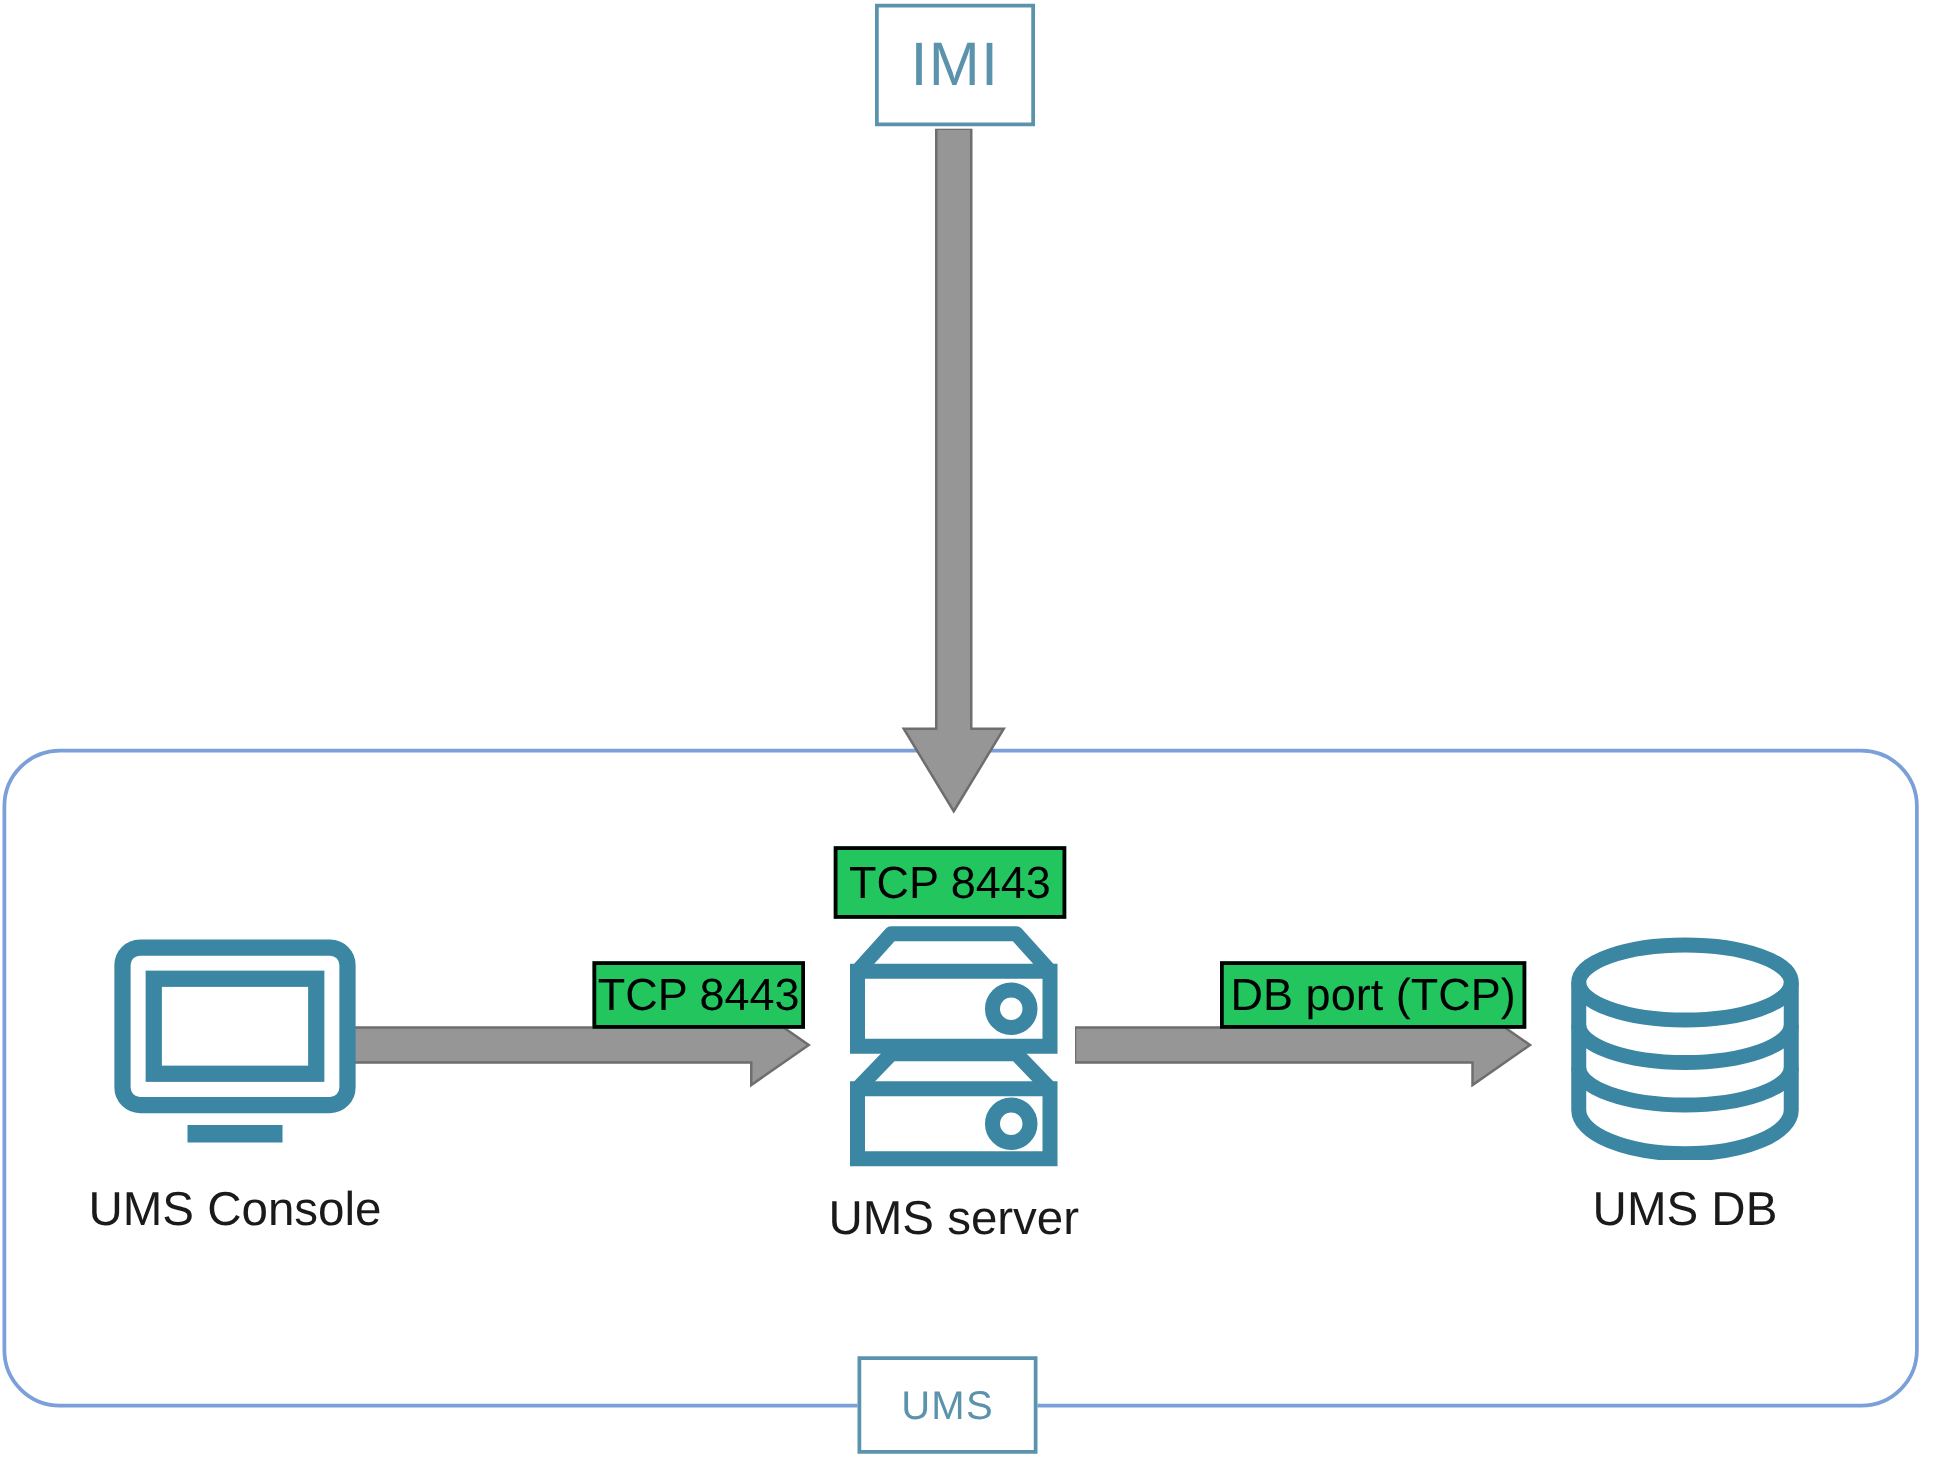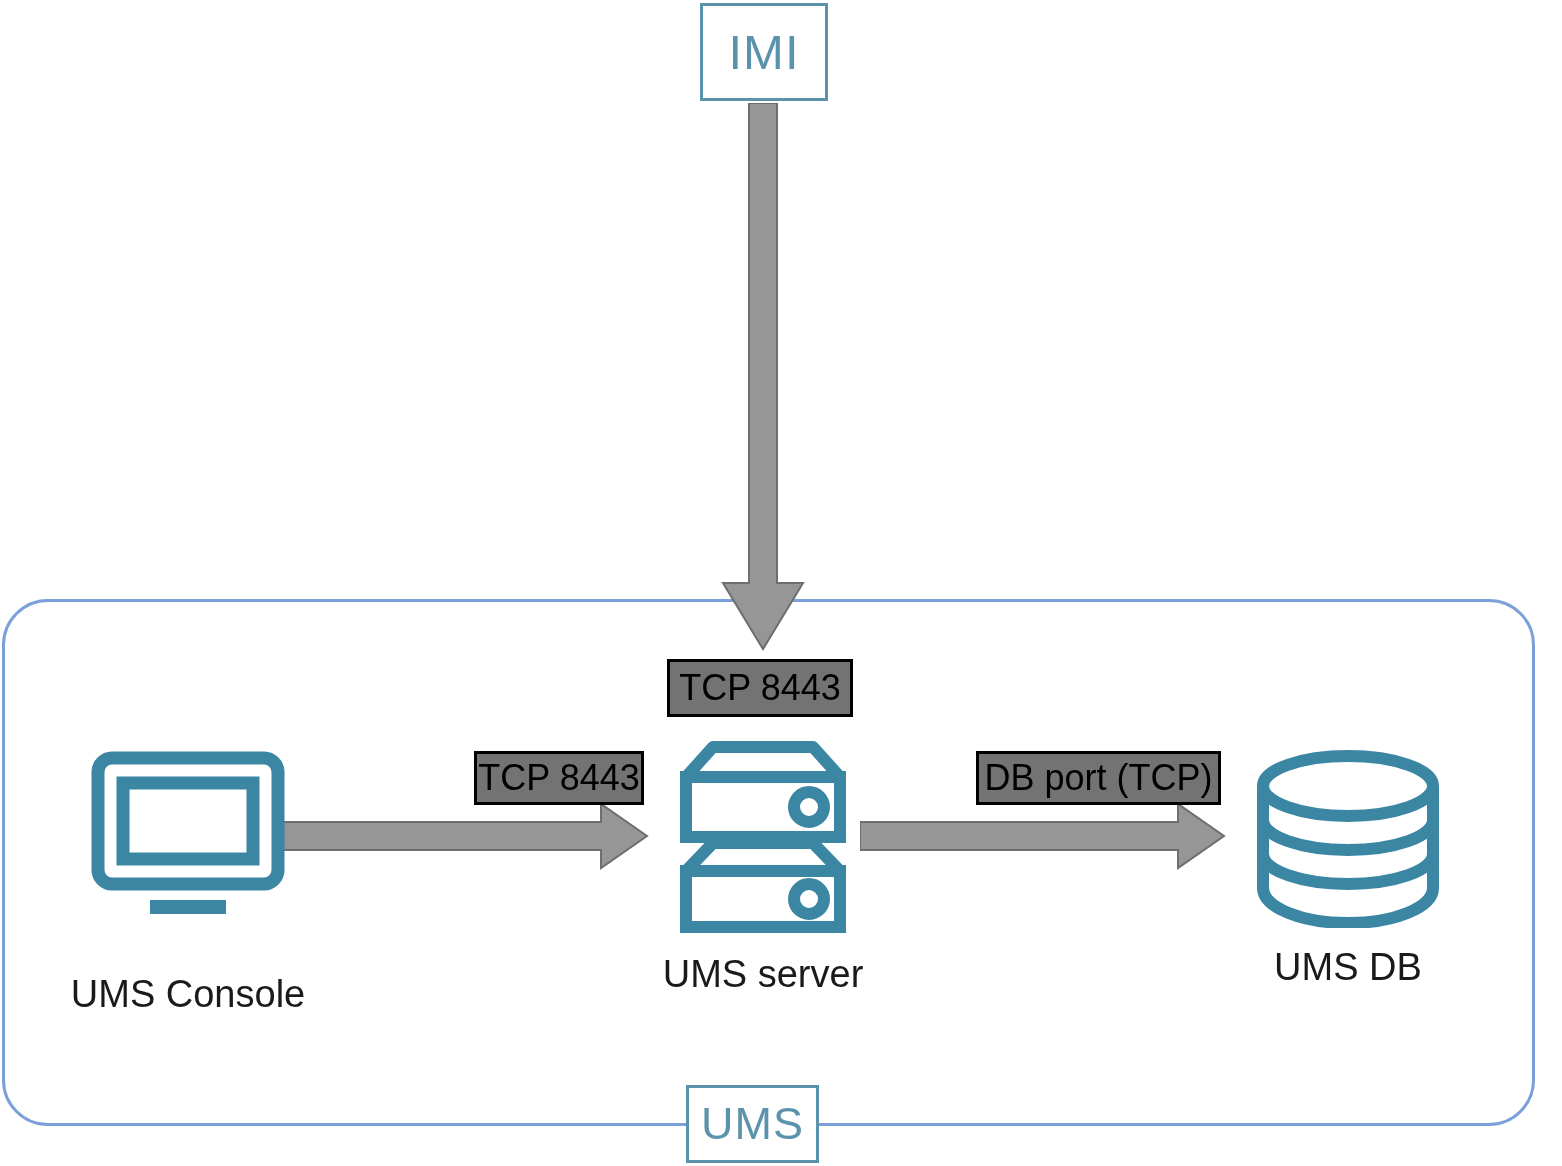--- a/index.html
+++ b/index.html
@@ -46,65 +46,66 @@
   .zone-tag.imi {
     left: 700px;
     top: 3px;
     width: 128px;
     height: 98px;
     font-size: 49px;
   }
   .zone-tag.ums {
     left: 686px;
     top: 1085px;
-    width: 133px;
+    width: 144px;
     height: 78px;
-    font-size: 45px;
+    font-size: 32px;
   }
 
   
   .arrow {
     position: absolute;
   }
   .arrow svg { display: block; }
 
   
   .port-label {
     position: absolute;
     box-sizing: border-box;
     border: 3px solid #000000;
-    background: #737373;
+    background: #22c55e;
     color: #000000;
     font-size: 36px;
     display: flex;
     align-items: center;
     justify-content: center;
     white-space: nowrap;
     padding: 0 10px;
+    margin-top: 18px;
   }
   .port-label.v-top   { left: 667px;  top: 659px; width: 186px; height: 58px; }
   .port-label.console { left: 474px;  top: 751px; width: 170px; height: 54px; }
   .port-label.db      { left: 976px;  top: 751px; width: 245px; height: 54px; }
 
   
   .node {
     position: absolute;
     display: flex;
     flex-direction: column;
     align-items: center;
   }
   .node-icon { position: relative; }
   .node-label {
     margin-top: 14px;
     font-size: 38px;
     color: #1a1a1a;
     white-space: nowrap;
     text-align: center;
   }
-  .node.console { left: 0px;    top: 748px; width: 376px; gap: 27px; }
+  .node.console { left: 0px;    top: 748px; width: 376px; }
   .node.server  { left: 575px;  top: 735px; width: 376px; }
   .node.db      { left: 1160px; top: 748px; width: 376px; }
 </style>
 </head>
 <body>
 
 <div id="canvas">
 
   <div class="zone-boundary" style="--zone-color: #7b9fd9;"></div>
 

